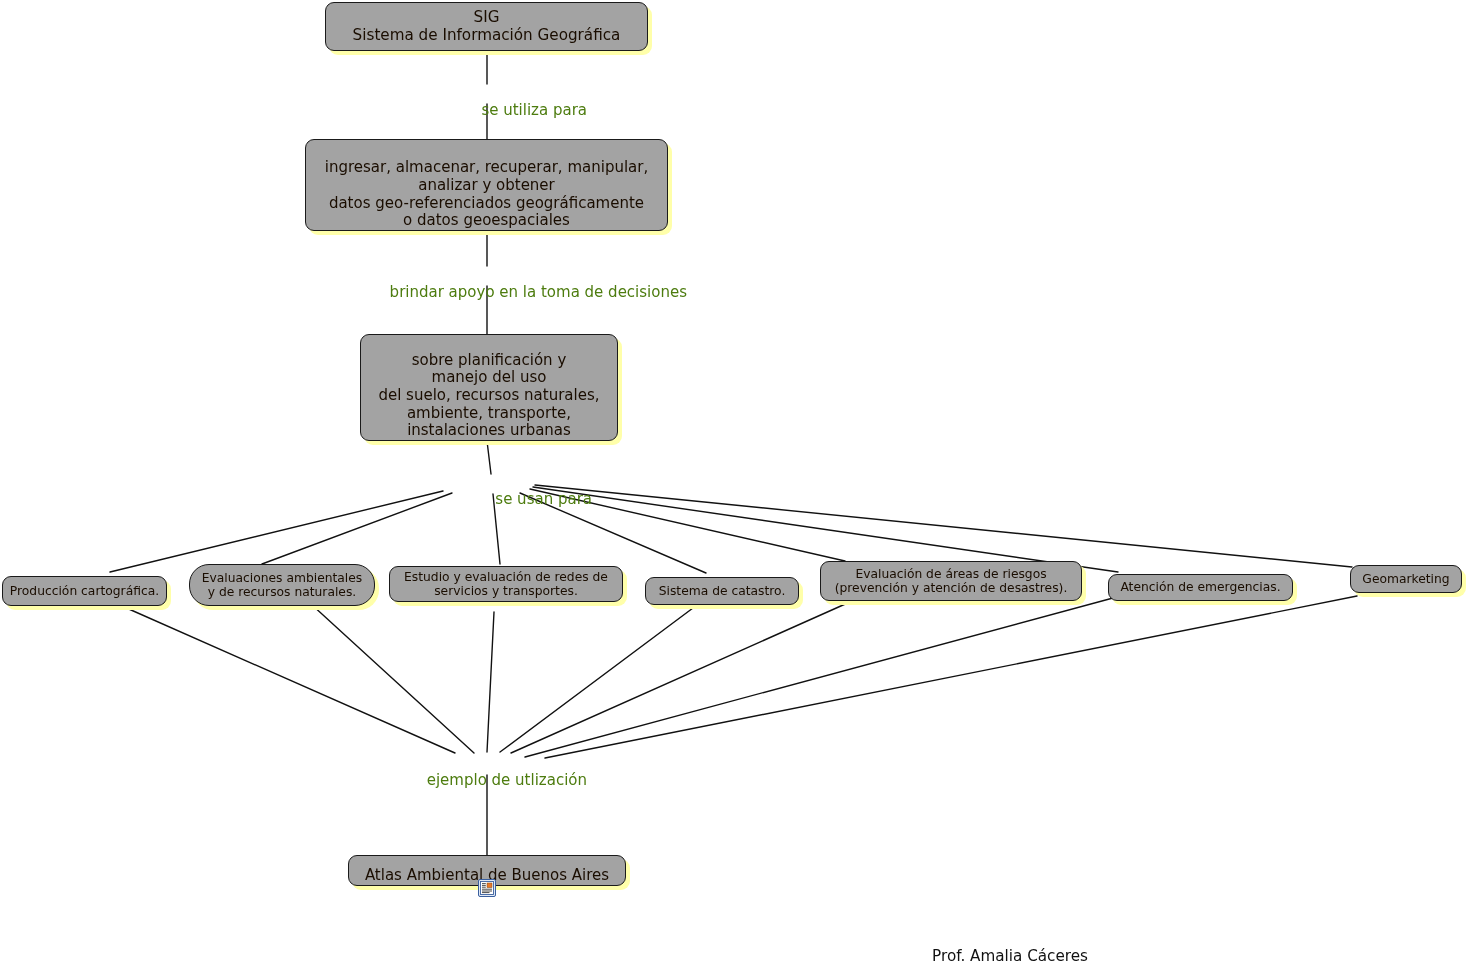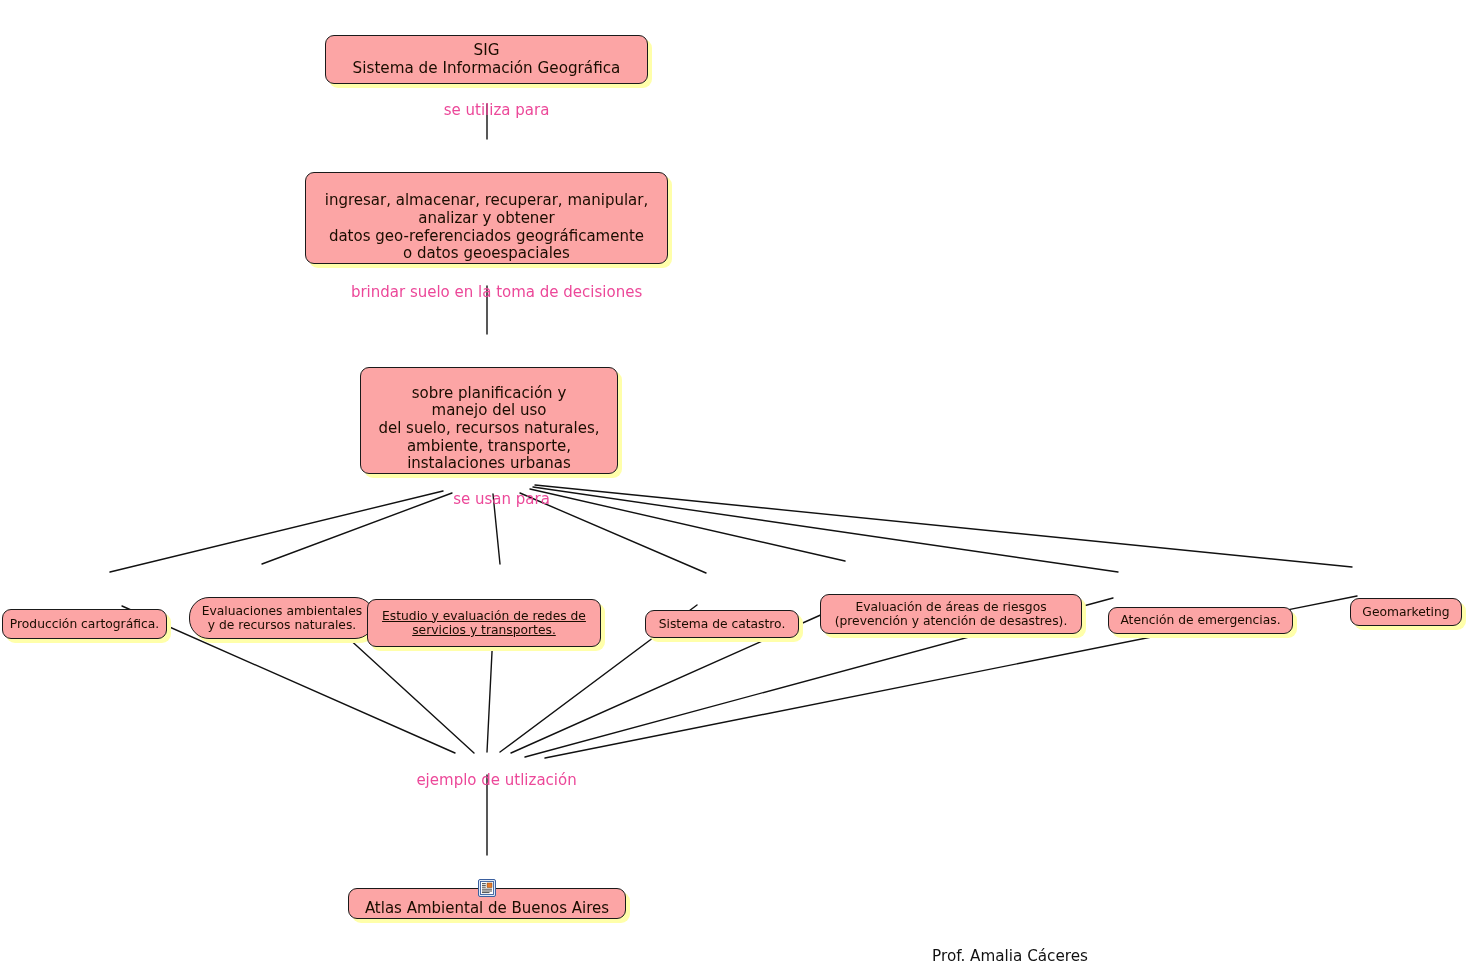--- a/index.html
+++ b/index.html
@@ -23,44 +23,43 @@
   svg#links {
     position: absolute;
     left: 0; top: 0;
     width: 1467px;
     height: 974px;
     pointer-events: none;
   }
   .node {
     position: absolute;
     box-sizing: border-box;
-    background: #fca5a5;
+    background: #a3a3a3;
     border: 1.6px solid #1a1a1a;
     border-radius: 9px;
     color: #1a0d00;
     text-align: center;
     display: flex;
     align-items: center;
     justify-content: center;
     box-shadow: 4px 4px 0 0 #FFFFAA;
     white-space: pre;
     line-height: 1.18;
     z-index: 3;
-    margin-top: 33px;
   }
   .node-lg { font-size: 15.2px; }
   .node-md { font-size: 15px; align-items: flex-end; }
   .node-sm { font-size: 12.3px; }
 
   .link-label {
     position: absolute;
-    color: #ec4899;
+    color: #4d7c0f;
     background: transparent;
     white-space: pre;
-    text-align: center;
+    text-align: right;
     z-index: 4;
     line-height: 1.15;
   }
   .lbl-15 { font-size: 15px; }
 
   .credits {
     position: absolute;
     font-size: 15.2px;
     color: #111111;
     text-align: center;
@@ -135,21 +134,21 @@
 
   <div class="node node-sm" style="left:2px; top:576px; width:165px; height:30px;">
     <span>Producción cartográfica.</span>
   </div>
 
   <div class="node node-sm" style="left:189px; top:564px; width:186px; height:42px;border-radius:20px;">
     <span>Evaluaciones ambientales
 y de recursos naturales.</span>
   </div>
 
-  <div class="node node-sm" style="left:367px; top:566px; width:234px; height:48px;text-decoration:underline;">
+  <div class="node node-sm" style="left:389px; top:566px; width:234px; height:36px;">
     <span>Estudio y evaluación de redes de
 servicios y transportes.</span>
   </div>
 
   <div class="node node-sm" style="left:645px; top:577px; width:154px; height:28px;">
     <span>Sistema de catastro.</span>
   </div>
 
   <div class="node node-sm" style="left:820px; top:561px; width:262px; height:40px;">
     <span>Evaluación de áreas de riesgos
@@ -182,21 +181,21 @@
         <line x1="4" y1="13.6" x2="11.5" y2="13.6"></line>
       </g>
     </svg>
   </span>
 
   <div class="link-label lbl-15" style="left:387px; top:85px; width:200px;">
     <span>se utiliza para</span>
   </div>
 
   <div class="link-label lbl-15" style="left:287px; top:267px; width:400px;">
-    <span>brindar suelo en la toma de decisiones</span>
+    <span>brindar apoyo en la toma de decisiones</span>
   </div>
 
   <div class="link-label lbl-15" style="left:392px; top:474px; width:200px;">
     <span>se usan para</span>
   </div>
 
   <div class="link-label lbl-15" style="left:387px; top:755px; width:200px;">
     <span>ejemplo de utlización</span>
   </div>
 

